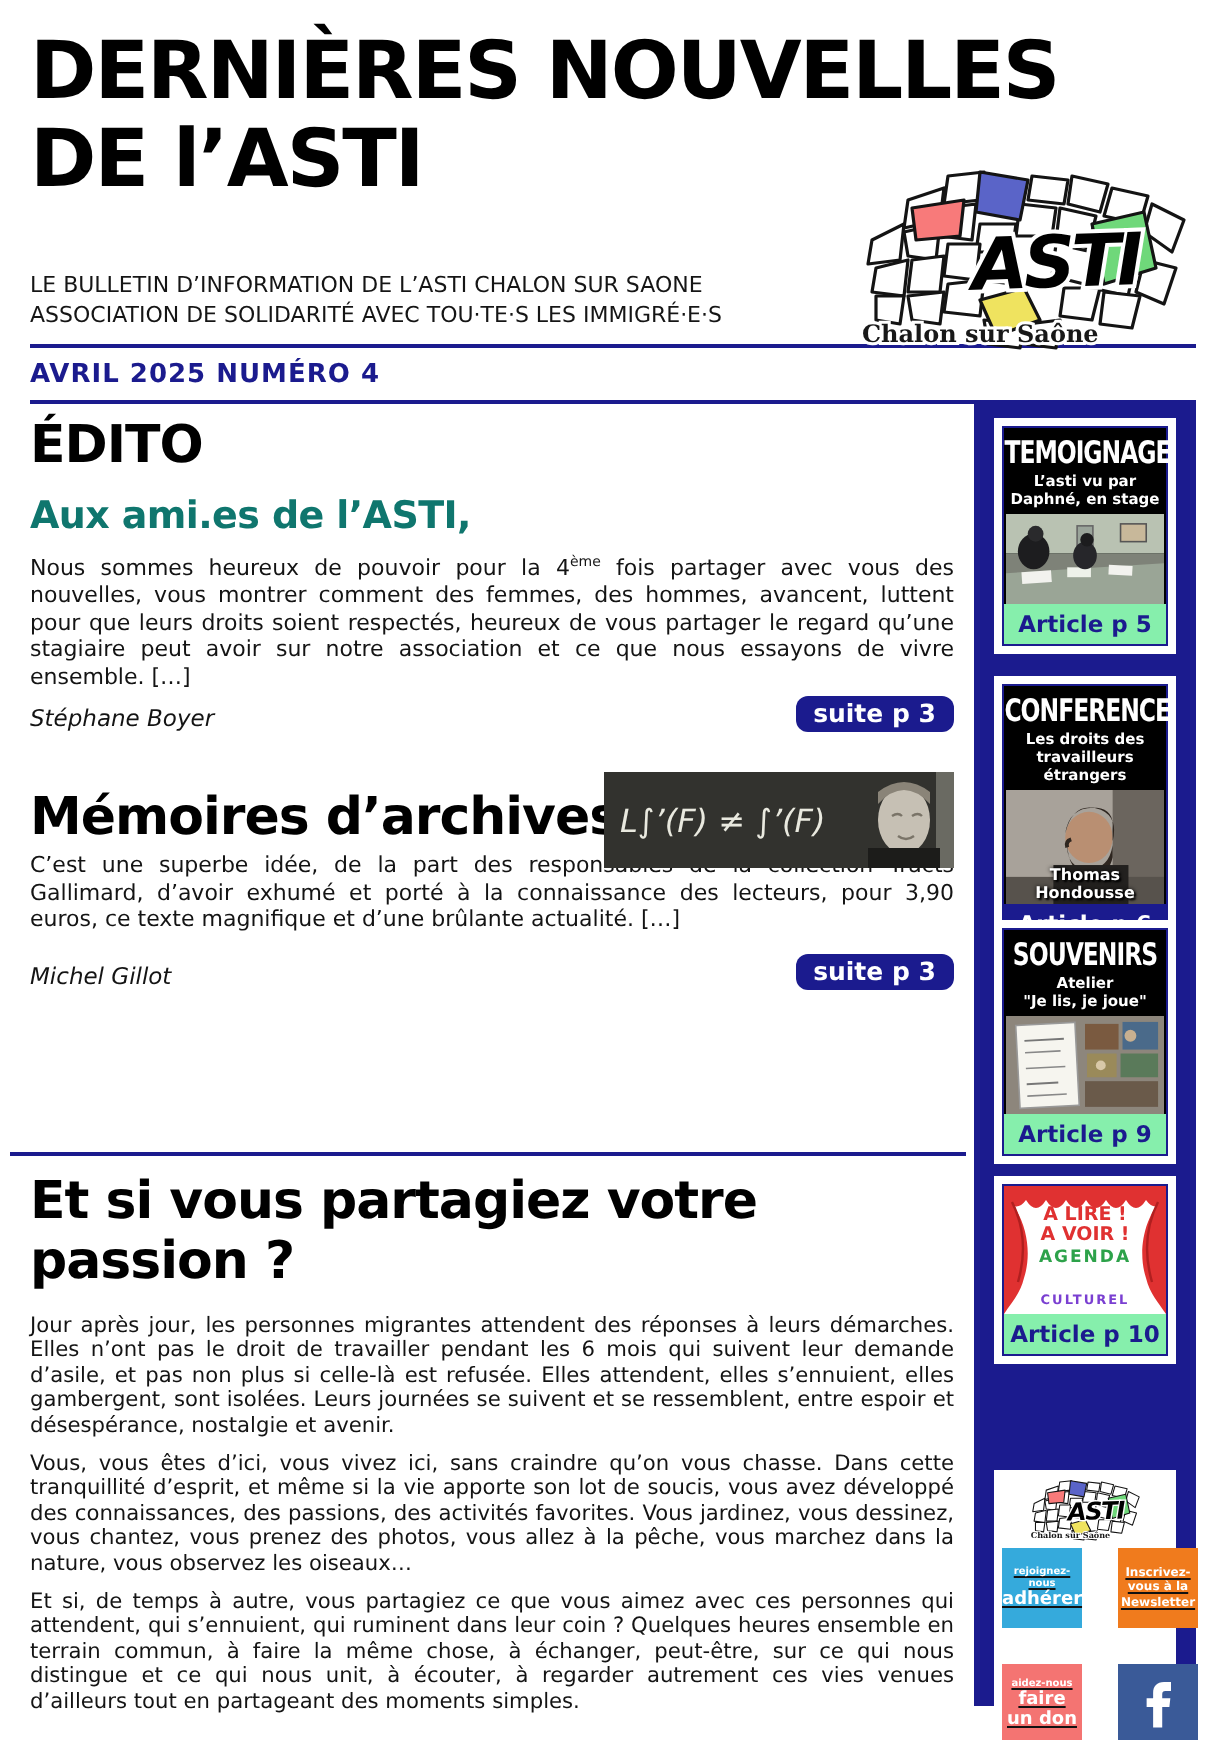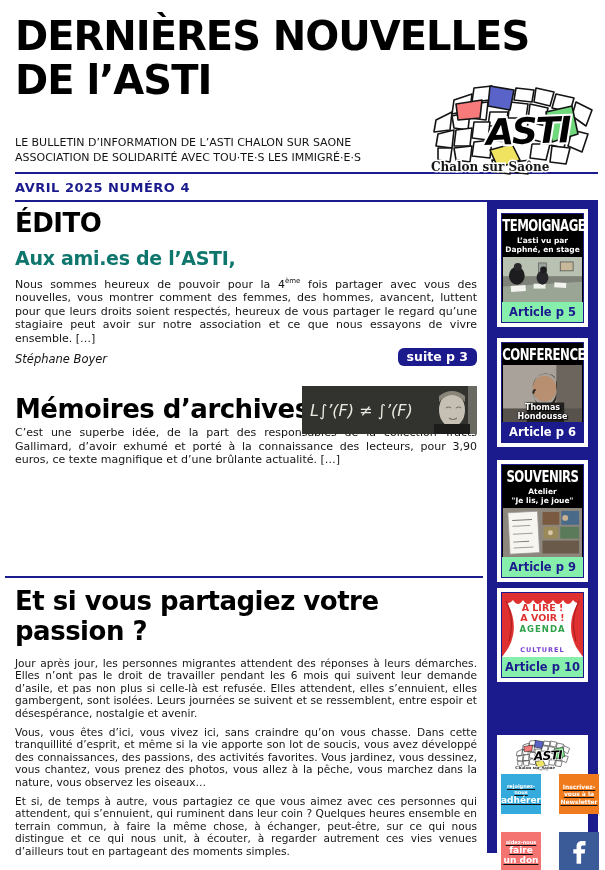--- a/index.html
+++ b/index.html
@@ -160,20 +160,24 @@
         <rect x="0" y="0" width="175" height="48" fill="#32322e"></rect>
         <rect x="166" y="0" width="9" height="48" fill="#6a6a62"></rect>
         <ellipse cx="150" cy="24" rx="13" ry="17" fill="#c6c0b4"></ellipse>
         <path d="M137 16 Q150 2 163 16 L163 10 Q150 0 137 10 Z" fill="#8a8478"></path>
         <rect x="132" y="38" width="36" height="10" fill="#1c1c1a"></rect>
         <path d="M144 22 q3 -2 5 0 M154 22 q3 -2 5 0 M147 32 q4 3 8 0" stroke="#7a7468" stroke-width="1.2" fill="none"></path>
         <text x="8" y="30" font-size="16" font-style="italic" fill="#e9e9df" font-family="DejaVu Sans, sans-serif">L∫’(F) ≠ ∫’(F)</text>
       </svg>
       <h1 class="sec">Mémoires d’archives</h1>
       <p class="body-txt">C’est une superbe idée, de la part des responsables de la collection Tracts Gallimard, d’avoir exhumé et porté à la connaissance des lecteurs, pour 3,90 euros, ce texte magnifique et d’une brûlante actualité. […]</p>
+      <div class="byline-row">
+        <span class="author">Michel Gillot</span>
+        <button class="more-btn">suite p 3</button>
+      </div>
     </div>
 
     <div class="rule-3"></div>
 
     <div class="section" id="passion">
       <h1 class="sec">Et si vous partagiez votre passion ?</h1>
       <p class="body-txt p p1">Jour après jour, les personnes migrantes attendent des réponses à leurs démarches. Elles n’ont pas le droit de travailler pendant les 6 mois qui suivent leur demande d’asile, et pas non plus si celle-là est refusée. Elles attendent, elles s’ennuient, elles gambergent, sont isolées. Leurs journées se suivent et se ressemblent, entre espoir et désespérance, nostalgie et avenir.</p>
       <p class="body-txt p">Vous, vous êtes d’ici, vous vivez ici, sans craindre qu’on vous chasse. Dans cette tranquillité d’esprit, et même si la vie apporte son lot de soucis, vous avez développé des connaissances, des passions, des activités favorites. Vous jardinez, vous dessinez, vous chantez, vous prenez des photos, vous allez à la pêche, vous marchez dans la nature, vous observez les oiseaux…</p>
       <p class="body-txt p">Et si, de temps à autre, vous partagiez ce que vous aimez avec ces personnes qui attendent, qui s’ennuient, qui ruminent dans leur coin ? Quelques heures ensemble en terrain commun, à faire la même chose, à échanger, peut-être, sur ce qui nous distingue et ce qui nous unit, à écouter, à regarder autrement ces vies venues d’ailleurs tout en partageant des moments simples.</p>
 
@@ -203,20 +207,21 @@
           </svg>
         </div>
         <button class="art-link">Article p 5</button>
       </div>
     </div>
 
     <div class="card" id="card2">
       <div class="card-inner">
         <div class="poster">
           <div class="tag">CONFERENCE</div>
+          <div class="sub">Les droits des travailleurs étrangers</div>
           <div class="photo-wrap">
             <svg class="pphoto" viewBox="0 0 80 58">
               <rect width="80" height="58" fill="#a8a29a"></rect>
               <rect x="54" width="26" height="58" fill="#6b655e"></rect>
               <rect x="0" y="44" width="80" height="14" fill="#57524c"></rect>
               <ellipse cx="42" cy="24" rx="12" ry="13" fill="#b98f72"></ellipse>
               <path d="M30 22 Q32 8 46 9 Q55 10 54 20 L54 26 Q57 14 48 10 Q34 5 30 22 Z" fill="#2e2620"></path>
               <path d="M31 26 Q30 40 42 40 Q52 40 54 28 L54 34 Q52 44 42 43 Q31 42 31 26 Z" fill="#2e2620"></path>
               <path d="M33 25 q-3 1 -2 4" stroke="#2e2620" stroke-width="2" fill="none"></path>
               <rect x="24" y="38" width="38" height="20" fill="#23211f"></rect>

